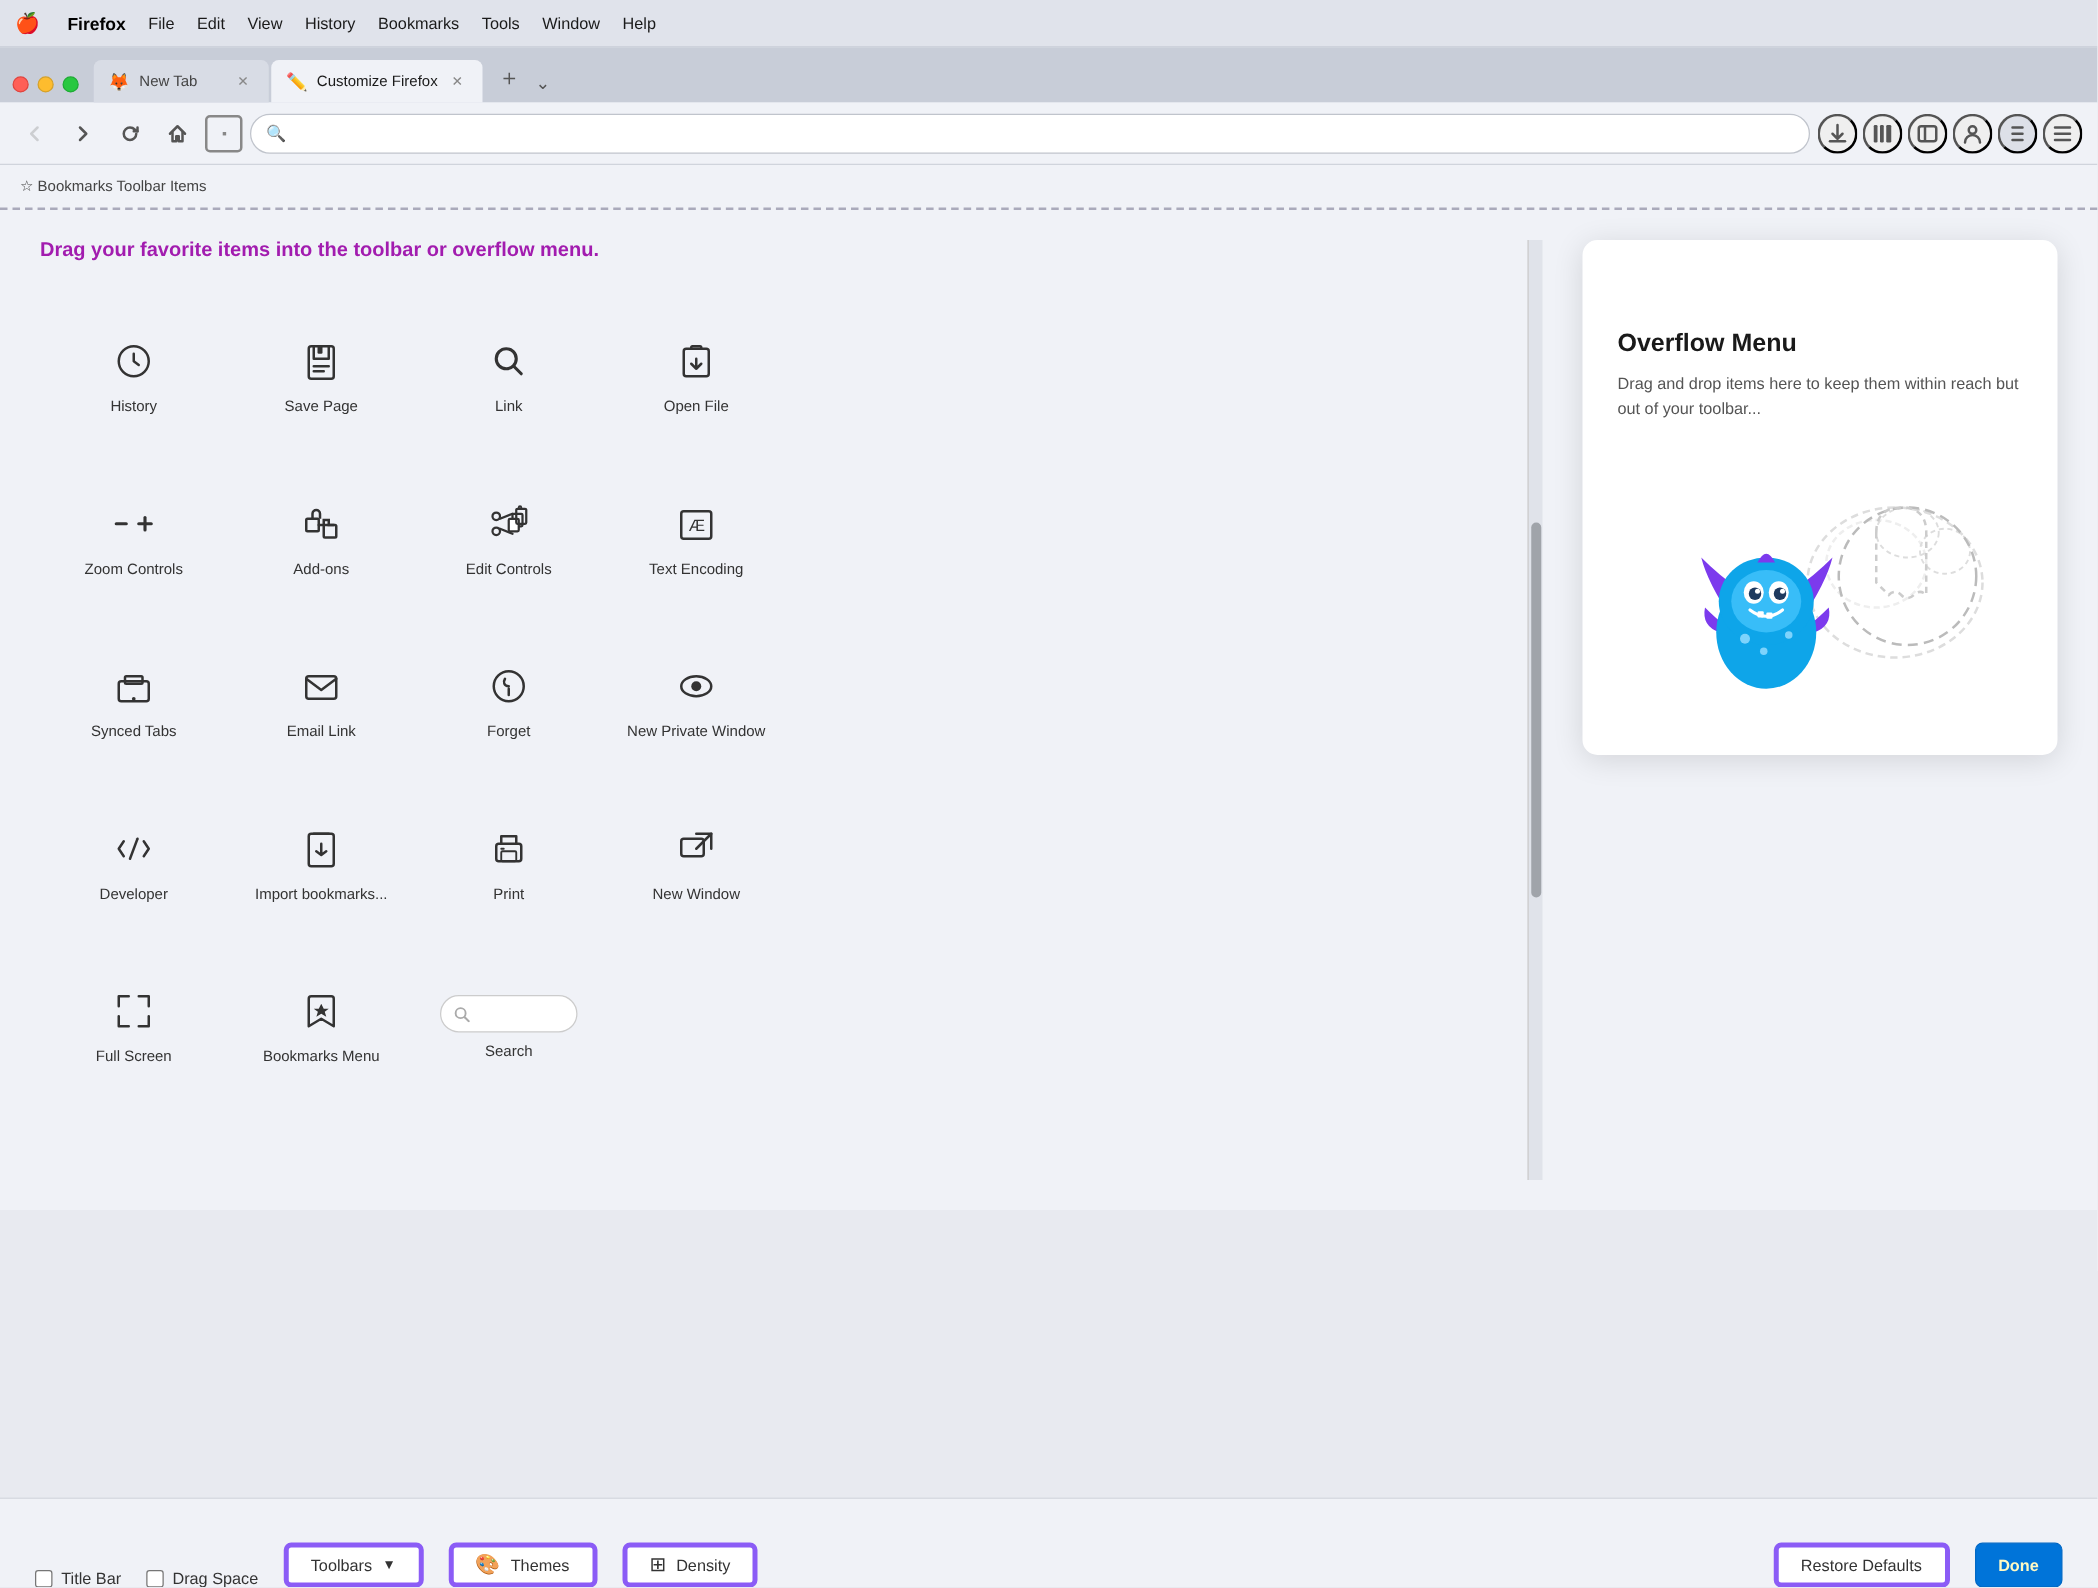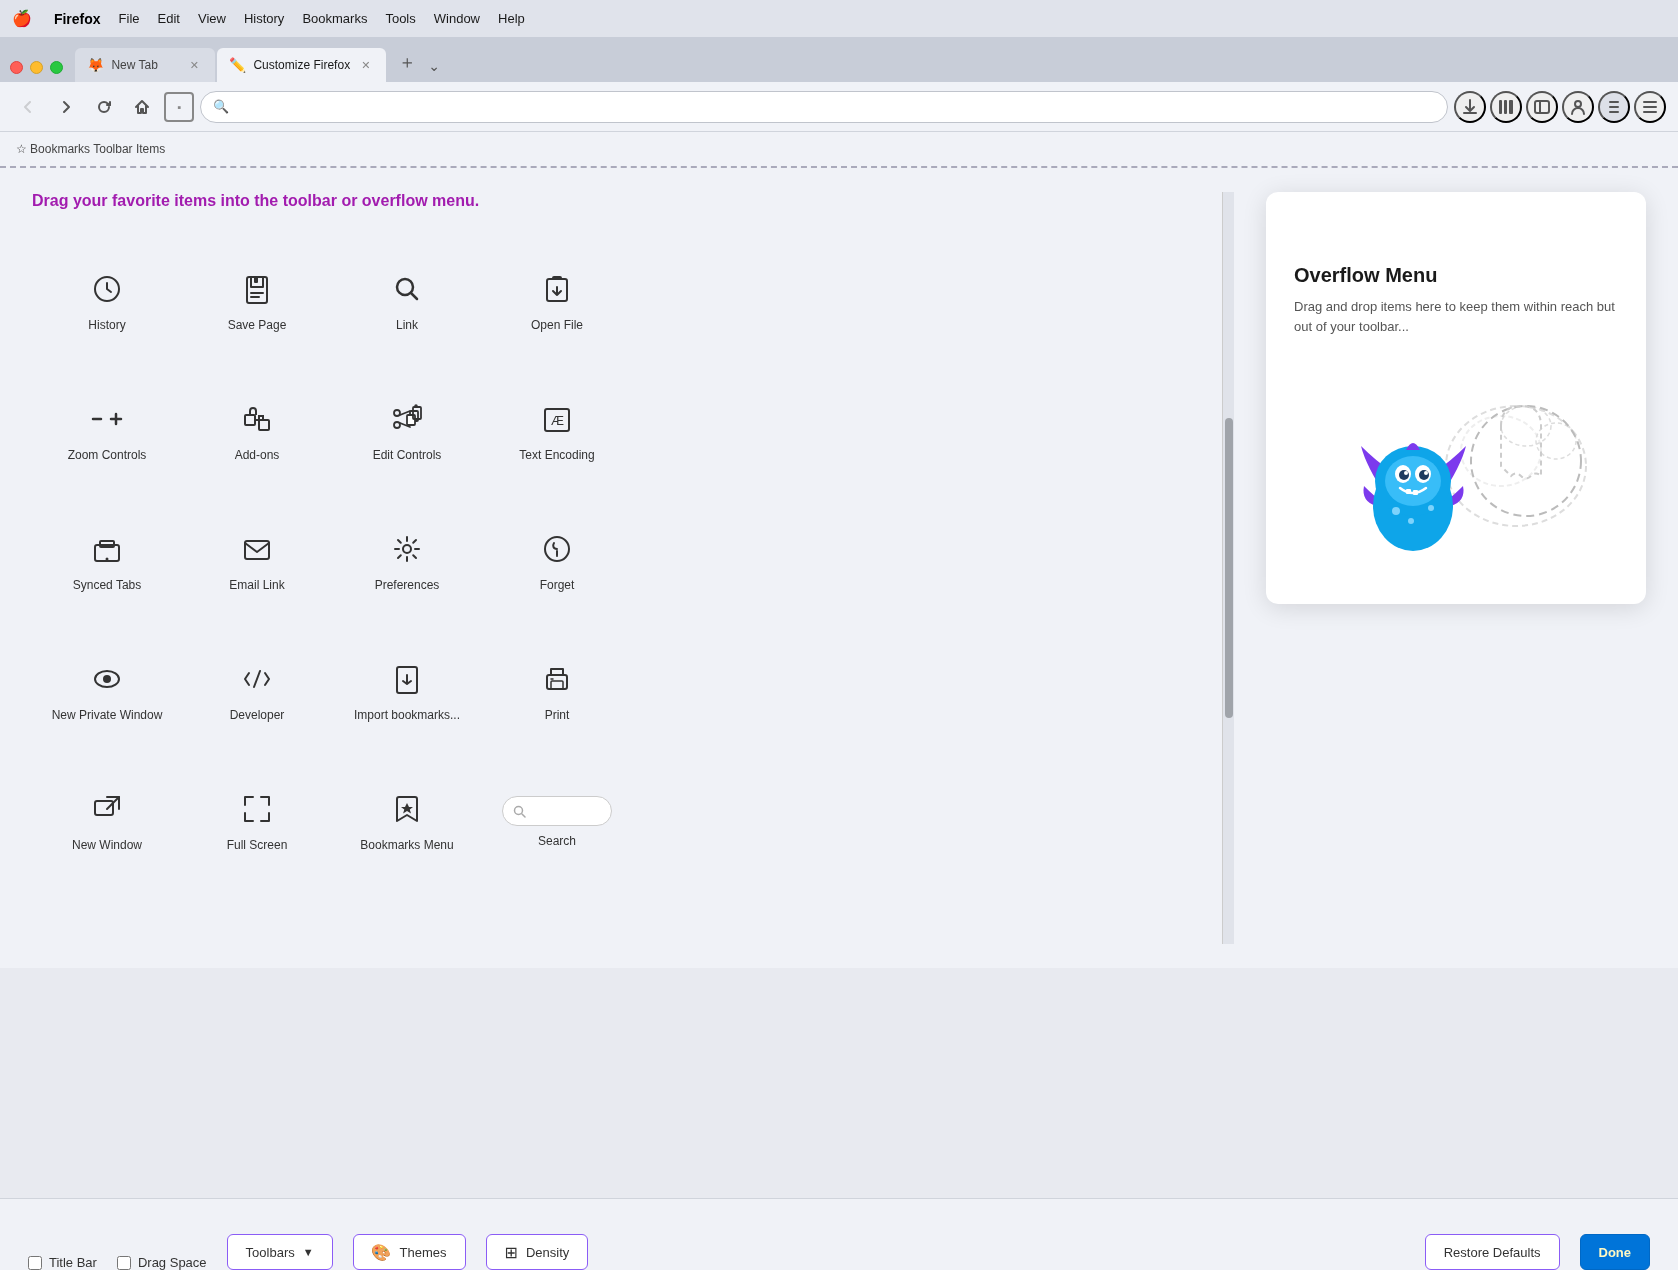--- a/index.html
+++ b/index.html
@@ -312,21 +312,21 @@
     .checkbox-item input[type=checkbox] {
       width: 14px;
       height: 14px;
       cursor: pointer;
     }
     .bottom-separator { flex: 1; }
     .bottom-btn {
       height: 36px;
       padding: 0 18px;
       border-radius: 6px;
-      border: 1px solid #8b5cf6;
+      border: 4px solid #8b5cf6;
       background: white;
       font-size: 13px;
       color: #333;
       cursor: pointer;
       display: flex;
       align-items: center;
       gap: 8px;
     }
     .bottom-btn-primary {
       background: #0074d9;
@@ -565,29 +565,20 @@
       <div class="grid-item">
         <div class="grid-item-icon">
           <svg width="32" height="32" viewBox="0 0 32 32" fill="none">
               <rect x="4" y="8" width="24" height="18" rx="2" stroke="#333" stroke-width="2"></rect>
               <path d="M4 10l12 9 12-9" stroke="#333" stroke-width="2" stroke-linecap="round" stroke-linejoin="round"></path>
             </svg>
         </div>
         <div class="grid-item-label">Email Link</div>
       </div>
 
-      <div class="grid-item">
-        <div class="grid-item-icon">
-          <svg width="32" height="32" viewBox="0 0 32 32" fill="none">
-              <circle cx="16" cy="16" r="4" stroke="#333" stroke-width="2"></circle>
-              <path d="M16 4v4M16 24v4M4 16h4M24 16h4M7 7l2.8 2.8M22.2 22.2L25 25M25 7l-2.8 2.8M9.8 22.2L7 25" stroke="#333" stroke-width="2" stroke-linecap="round"></path>
-            </svg>
-        </div>
-        <div class="grid-item-label">Preferences</div>
-      </div>
 
       <div class="grid-item">
         <div class="grid-item-icon">
           <svg width="32" height="32" viewBox="0 0 32 32" fill="none">
               <circle cx="16" cy="16" r="12" stroke="#333" stroke-width="2"></circle>
               <path d="M13 10c-1.5 2.5-1 6 3 6M16 22v-4" stroke="#333" stroke-width="2" stroke-linecap="round"></path>
               <circle cx="16" cy="23" r="1" fill="#333"></circle>
             </svg>
         </div>
         <div class="grid-item-label">Forget</div>

